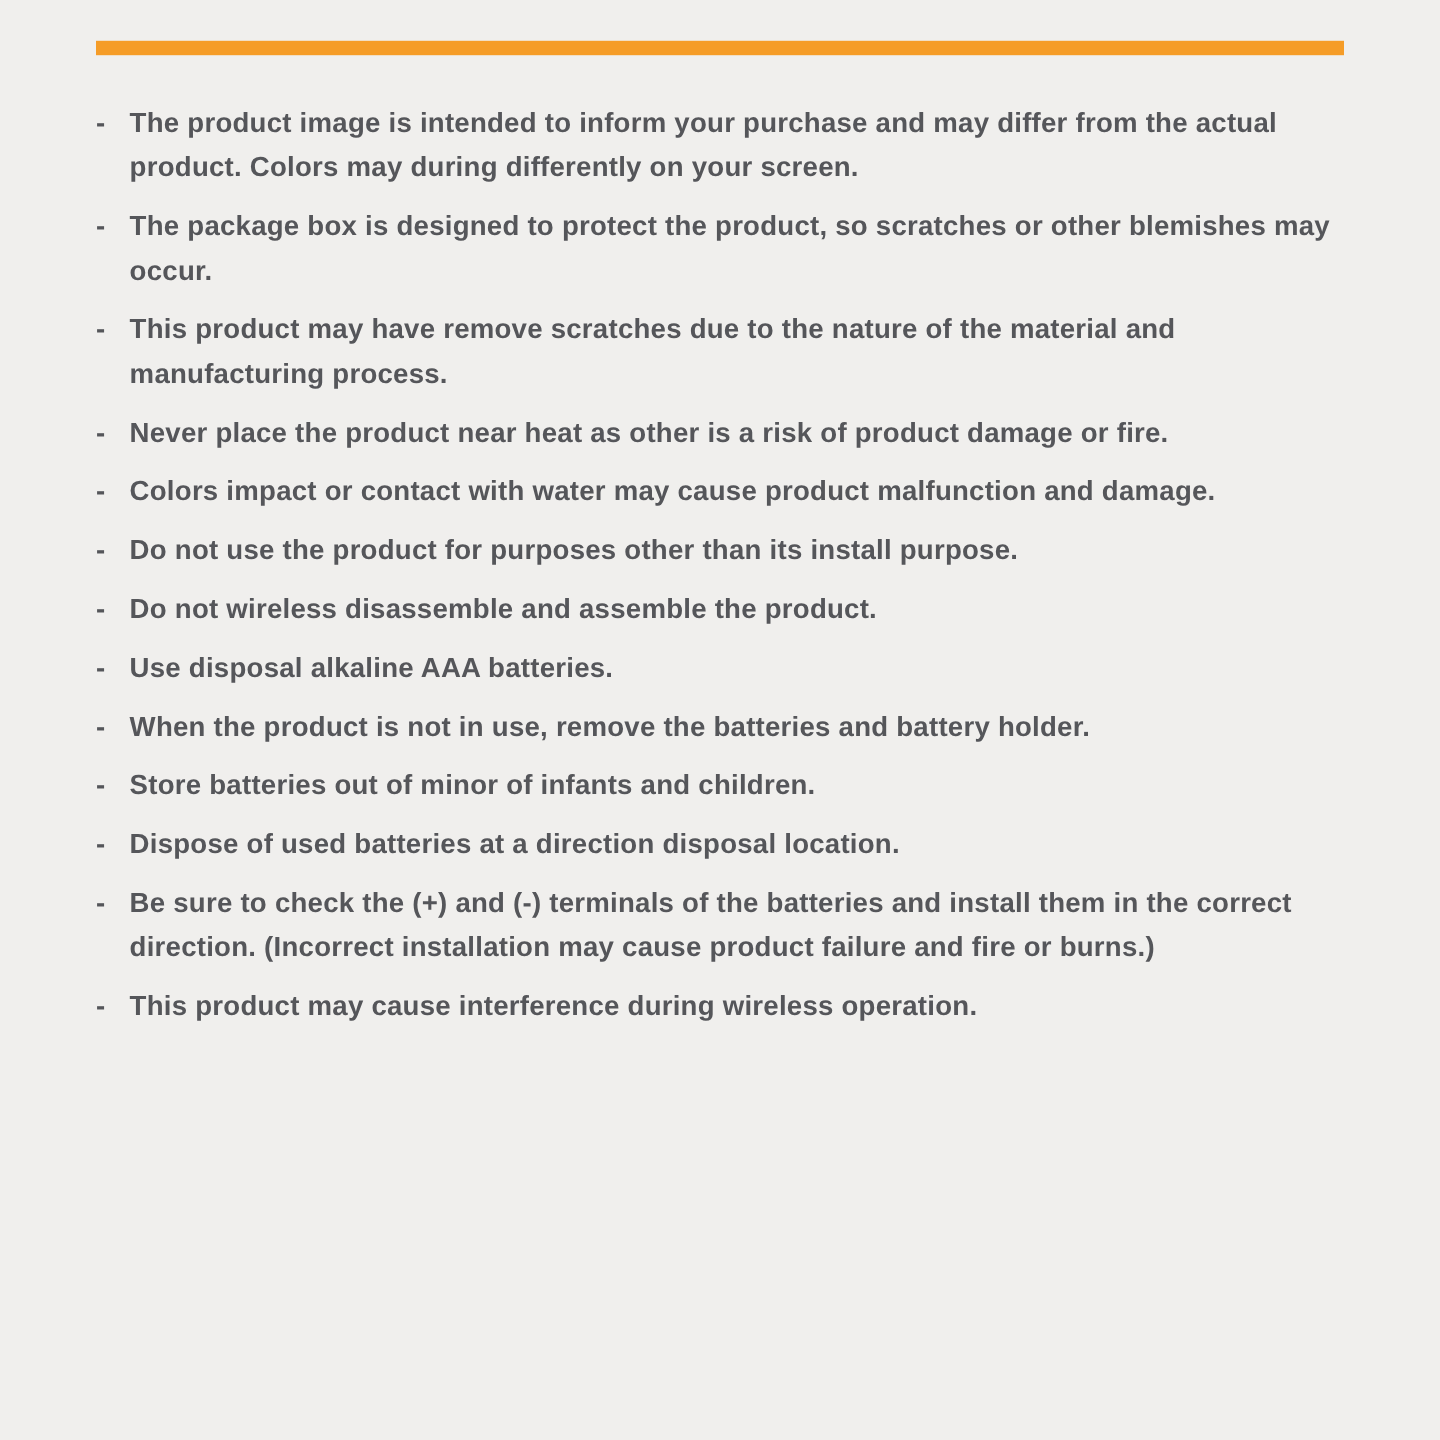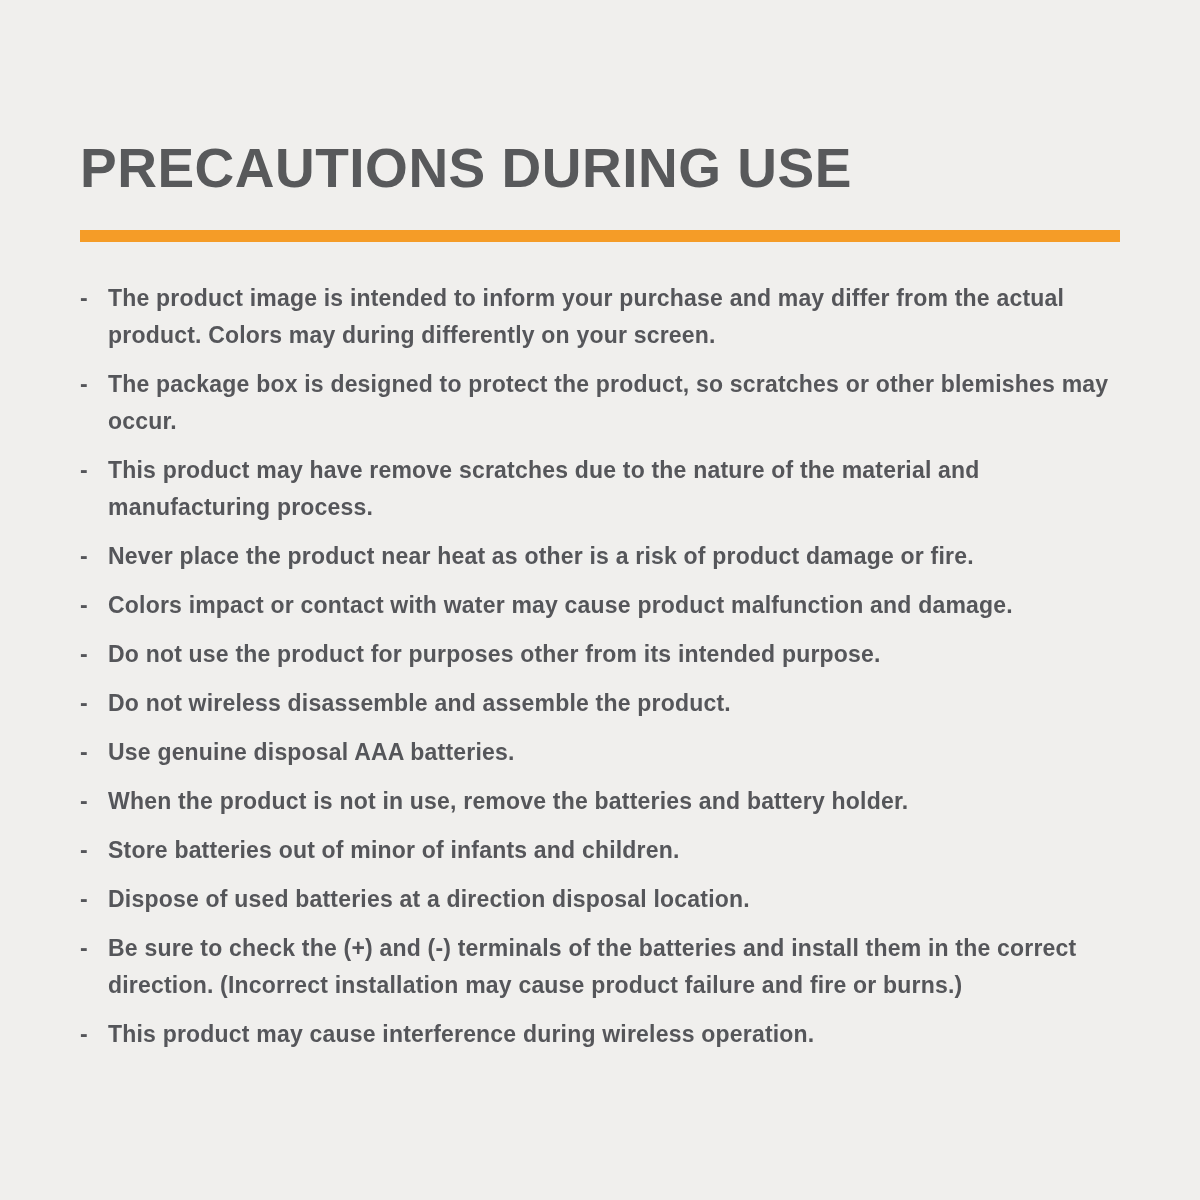--- a/index.html
+++ b/index.html
@@ -59,21 +59,20 @@
   .item-text {
     flex: 1 1 auto;
     max-width: 1010px;
   }
 </style>
 </head>
 <body>
 
 <div class="page">
 
-  <h1 class="page-title">PRECAUTIONS DURING USE</h1>
 
   <div class="accent-rule"></div>
 
   <ul class="precaution-list">
     <li class="precaution-item">
       <span class="dash">-</span>
       <span class="item-text">The product image is intended to inform your purchase and may differ from the actual product. Colors may during differently on your screen.</span>
     </li>
     <li class="precaution-item">
       <span class="dash">-</span>
@@ -86,29 +85,29 @@
     <li class="precaution-item">
       <span class="dash">-</span>
       <span class="item-text">Never place the product near heat as other is a risk of product damage or fire.</span>
     </li>
     <li class="precaution-item">
       <span class="dash">-</span>
       <span class="item-text">Colors impact or contact with water may cause product malfunction and damage.</span>
     </li>
     <li class="precaution-item">
       <span class="dash">-</span>
-      <span class="item-text">Do not use the product for purposes other from its intended purpose.</span>
+      <span class="item-text">Do not use the product for purposes other than its install purpose.</span>
     </li>
     <li class="precaution-item">
       <span class="dash">-</span>
       <span class="item-text">Do not wireless disassemble and assemble the product.</span>
     </li>
     <li class="precaution-item">
       <span class="dash">-</span>
-      <span class="item-text">Use genuine disposal AAA batteries.</span>
+      <span class="item-text">Use disposal alkaline AAA batteries.</span>
     </li>
     <li class="precaution-item">
       <span class="dash">-</span>
       <span class="item-text">When the product is not in use, remove the batteries and battery holder.</span>
     </li>
     <li class="precaution-item">
       <span class="dash">-</span>
       <span class="item-text">Store batteries out of minor of infants and children.</span>
     </li>
     <li class="precaution-item">

